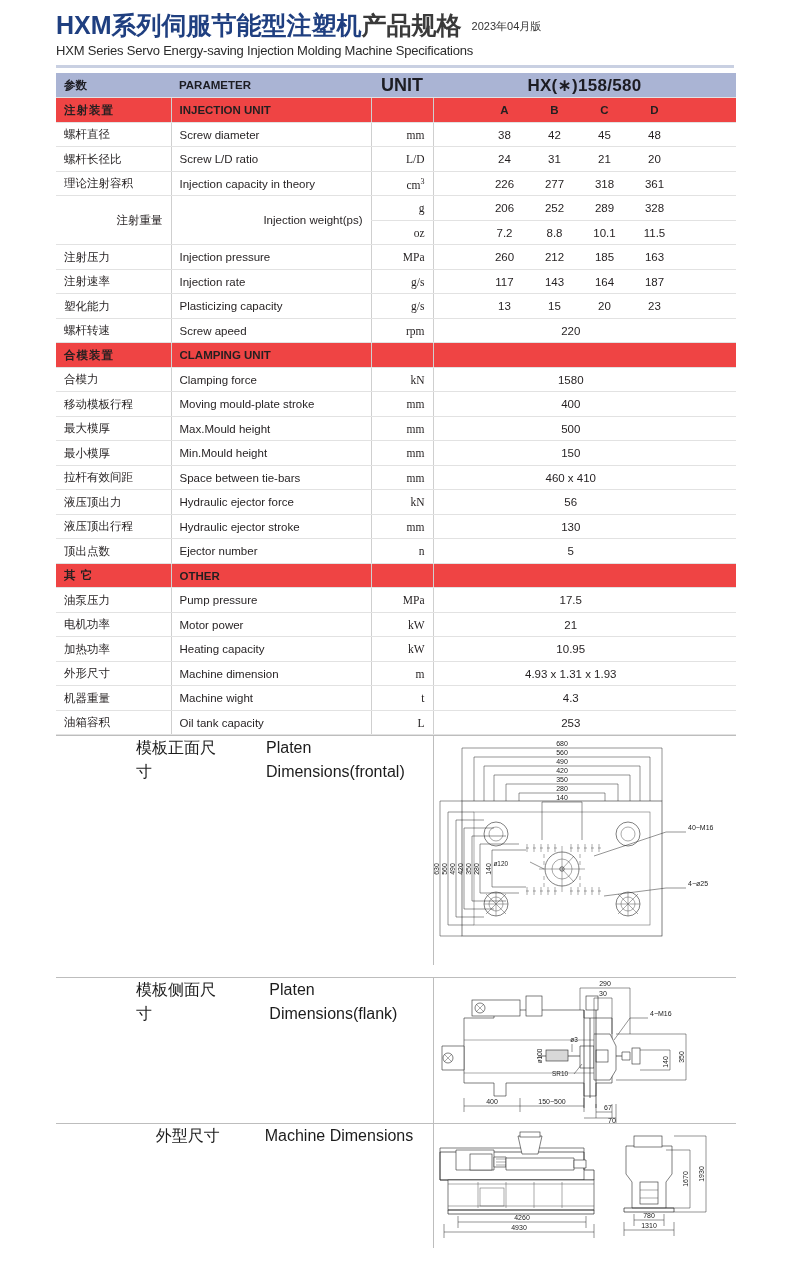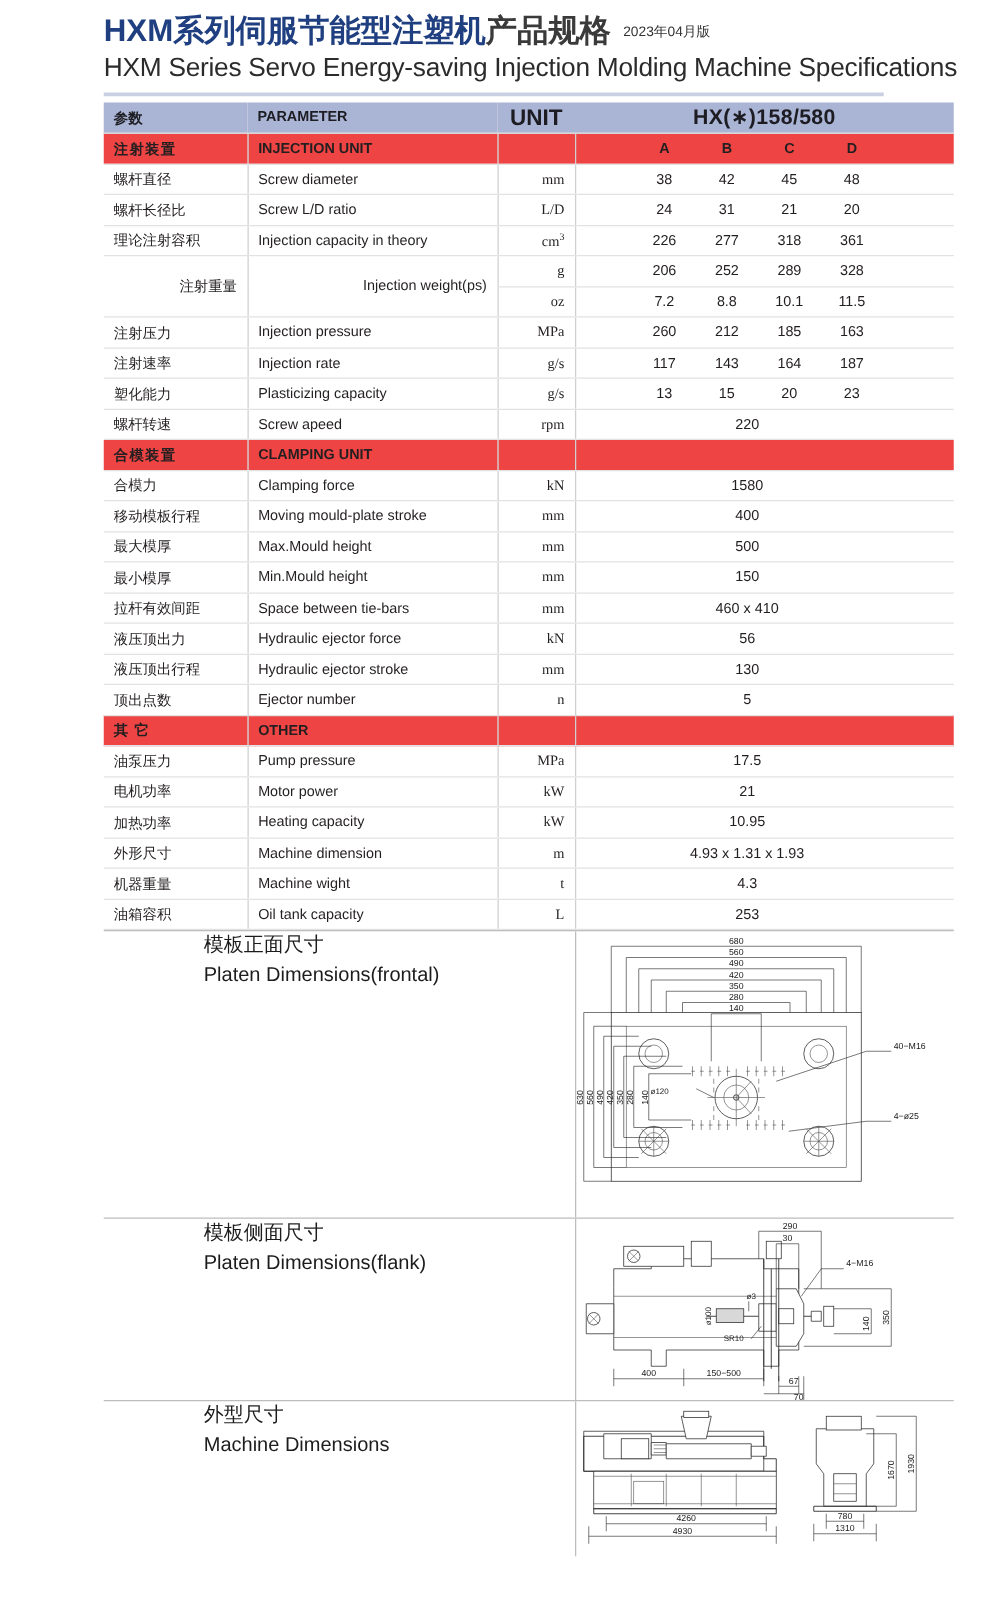--- a/index.html
+++ b/index.html
@@ -6,21 +6,21 @@
   html, body { margin: 0; padding: 0; }
   body {
     width: 790px;
     height: 1279px;
     background: #ffffff;
     font-family: "Liberation Sans", "DejaVu Sans", sans-serif;
     color: #231f20;
     overflow: hidden;
   }
 
-  .page { position: relative; width: 790px; height: 1279px; padding: 0 83px; }
+  .page { position: relative; width: 790px; height: 1279px; padding: 0 56px; }
 
   
   .header { padding-top: 12px; }
   .title-line1 {
     white-space: nowrap;
     line-height: 1.05;
   }
   .title-cn {
     font-size: 25px;
     font-weight: bold;
@@ -33,21 +33,21 @@
     color: #3a3a3a;
   }
   .title-date {
     font-size: 11px;
     color: #333;
     font-weight: normal;
     margin-left: 10px;
     vertical-align: 4px;
   }
   .title-en {
-    font-size: 21px;
+    font-size: 13px;
     color: #2b2b2b;
     margin-top: 5px;
     letter-spacing: -0.2px;
     white-space: nowrap;
   }
   .header-rule {
     height: 3px;
     background: #c9d0e2;
     margin-top: 7px;
   }
@@ -112,30 +112,31 @@
   
   .draw-section {
     width: 680px;
     border-top: 1px solid #bdbdbd;
     display: flex;
     position: relative;
   }
   .draw-label {
     width: 378px;
     display: flex;
-    flex-direction: column;
+    justify-content: center;
     padding-left: 80px;
     border-right: 1px solid #bdbdbd;
+    gap: 45px;
   }
   .draw-label .cn { font-size: 16px; color: #1c1c1c; line-height: 1.5; }
   .draw-label .en { font-size: 16px; color: #1c1c1c; line-height: 1.5; }
   .draw-art { flex: 1; position: relative; }
 
   .blk1 { height: 230px; }
-  .blk2 { height: 146px; }
+  .blk2 { height: 146px; margin-top: 12px; }
   .blk3 { height: 125px; }
 
   svg { display: block; }
   .ln   { stroke: #2a2a2a; stroke-width: 0.7; fill: none; }
   .lnl  { stroke: #555; stroke-width: 0.5; fill: none; }
   .dim  { stroke: #2a2a2a; stroke-width: 0.5; fill: none; }
   .dimtxt { font-family: "Liberation Sans", sans-serif; font-size: 7px; fill: #1a1a1a; }
   .dimtxt6 { font-family: "Liberation Sans", sans-serif; font-size: 6.4px; fill: #1a1a1a; }
   .fillg { fill: #d8d8d8; stroke: #2a2a2a; stroke-width: 0.6; }
   .fillw { fill: #ffffff; stroke: #2a2a2a; stroke-width: 0.6; }

